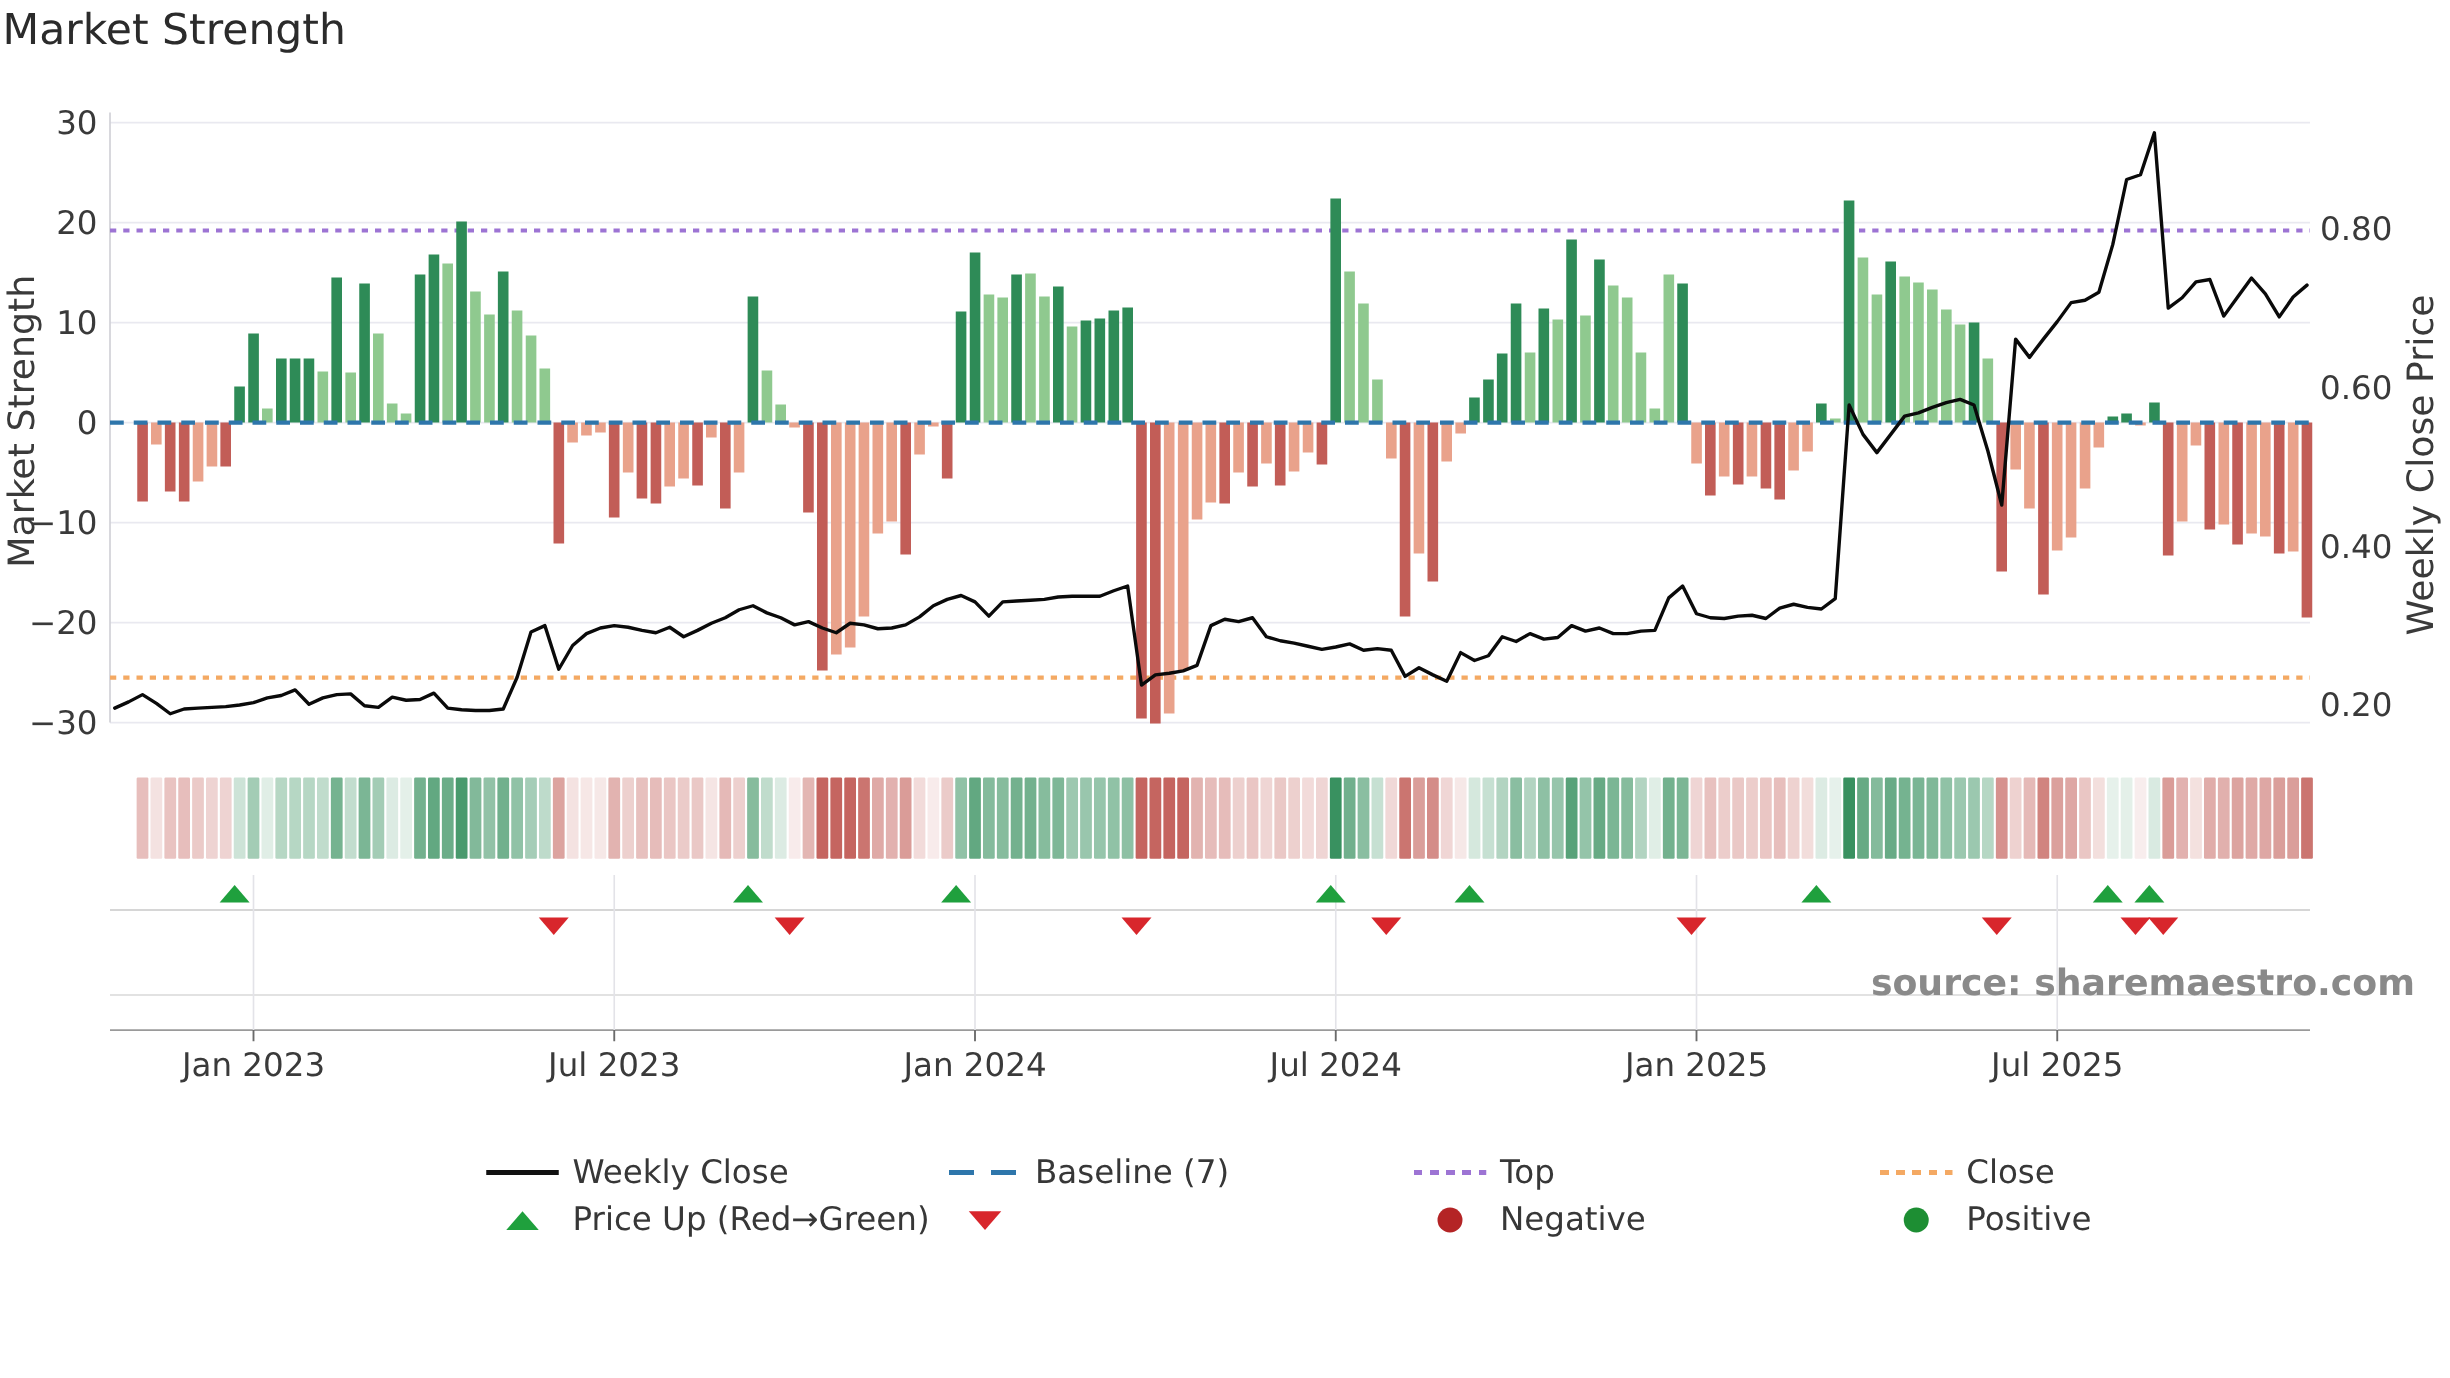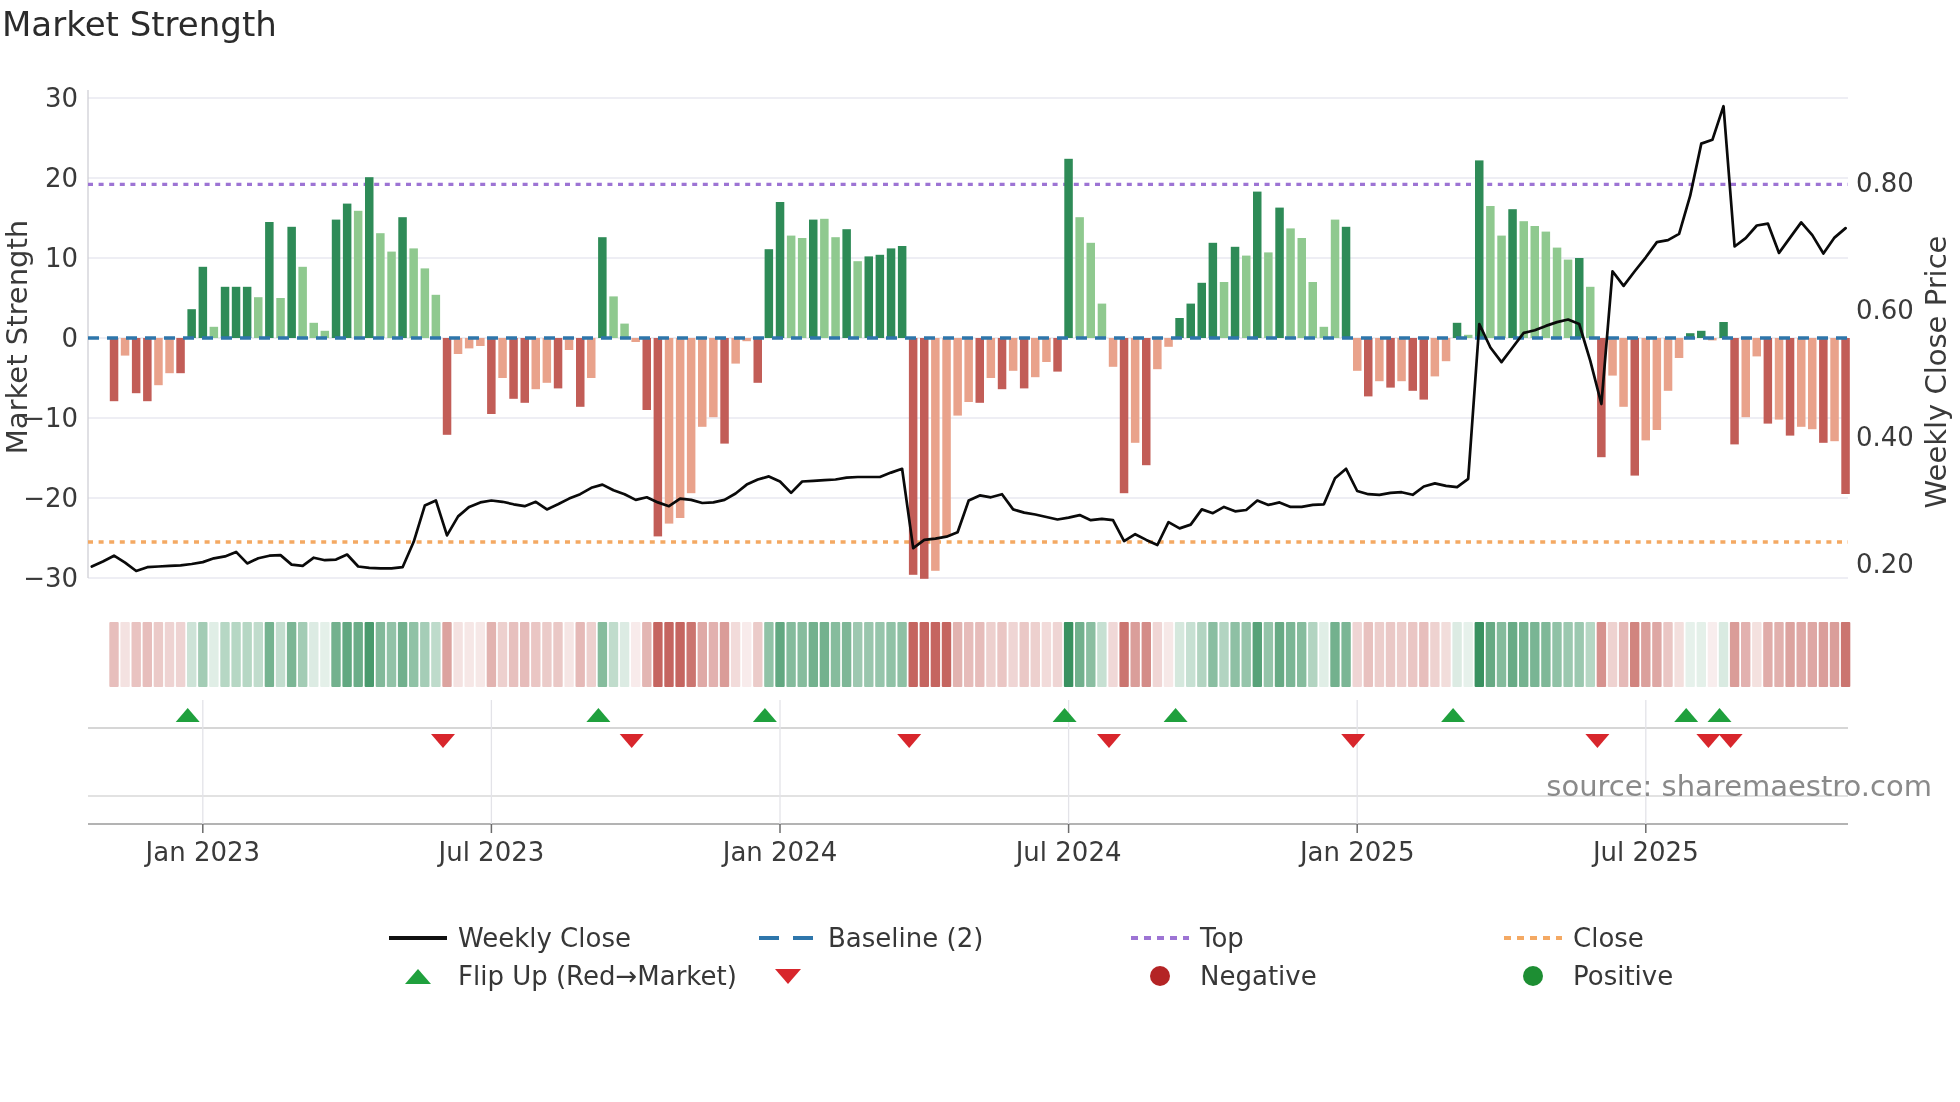--- a/index.html
+++ b/index.html
@@ -1,21 +1,21 @@
 <!DOCTYPE html>
 <html><head>
 <meta charset="utf-8">
 <style>
   html,body{margin:0;padding:0;background:#ffffff;}
   body{width:1960px;height:1102px;position:relative;font-family:"DejaVu Sans","Liberation Sans",sans-serif;overflow:hidden;}
   #chart-svg{position:absolute;left:0;top:0;}
   .page-title{position:absolute;left:2px;top:4px;font-size:34px;color:#2b2b2b;white-space:nowrap;}
   .ylabel-left{position:absolute;left:17px;top:337px;transform:translate(-50%,-50%) rotate(-90deg);font-size:29px;color:#3a3a3a;white-space:nowrap;}
   .ylabel-right{position:absolute;left:1936px;top:372px;transform:translate(-50%,-50%) rotate(-90deg);font-size:29px;color:#3a3a3a;white-space:nowrap;}
-  .source-text{position:absolute;left:0;top:769px;width:1932px;text-align:right;font-size:29px;color:#8a8a8a;white-space:nowrap;}
+  .source-text{position:absolute;left:0;top:769px;width:1932px;text-align:right;font-size:29px;color:#8a8a8a;white-space:nowrap;font-weight:bold;}
   .legend{position:absolute;left:388px;top:919px;display:grid;grid-template-columns:370px 372px 373px 360px;grid-auto-rows:38px;}
   .lg-item{display:flex;align-items:center;text-align:right;}
   .lg-swatch{width:60px;display:flex;align-items:center;justify-content:center;flex:0 0 60px;}
   .lg-label{margin-left:10px;font-size:26px;color:#373737;white-space:nowrap;}
   .sw-line{width:58px;height:4px;background:#111;}
   .sw-dash{width:58px;height:4px;background:repeating-linear-gradient(90deg,#2e76ab 0 20px,transparent 20px 34px);}
   .sw-dots-purple{width:58px;height:4px;background:repeating-linear-gradient(90deg,#9d74d4 0 7px,transparent 7px 13px);}
   .sw-dots-orange{width:58px;height:4px;background:repeating-linear-gradient(90deg,#f4a963 0 7px,transparent 7px 13px);}
   .sw-tri-up{width:0;height:0;border-left:13px solid transparent;border-right:13px solid transparent;border-bottom:15px solid #1fa03d;}
   .sw-tri-down{width:0;height:0;border-left:13px solid transparent;border-right:13px solid transparent;border-top:15px solid #d8262c;}
@@ -412,39 +412,39 @@
   <div class="lg-item">
     <span class="lg-swatch">
         <span class="sw-line"></span>
       </span>
     <span class="lg-label">Weekly Close</span>
   </div>
   <div class="lg-item">
     <span class="lg-swatch">
         <span class="sw-dash"></span>
       </span>
-    <span class="lg-label">Baseline (2)</span>
+    <span class="lg-label">Baseline (7)</span>
   </div>
   <div class="lg-item">
     <span class="lg-swatch">
         <span class="sw-dots-purple"></span>
       </span>
     <span class="lg-label">Top</span>
   </div>
   <div class="lg-item">
     <span class="lg-swatch">
         <span class="sw-dots-orange"></span>
       </span>
     <span class="lg-label">Close</span>
   </div>
   <div class="lg-item">
     <span class="lg-swatch">
         <span class="sw-tri-up"></span>
       </span>
-    <span class="lg-label">Flip Up (Red→Market)</span>
+    <span class="lg-label">Price Up (Red→Green)</span>
   </div>
   <div class="lg-item">
     <span class="lg-swatch">
         <span class="sw-tri-down"></span>
       </span>
   </div>
   <div class="lg-item">
     <span class="lg-swatch">
         <span class="sw-circle-red"></span>
       </span>

